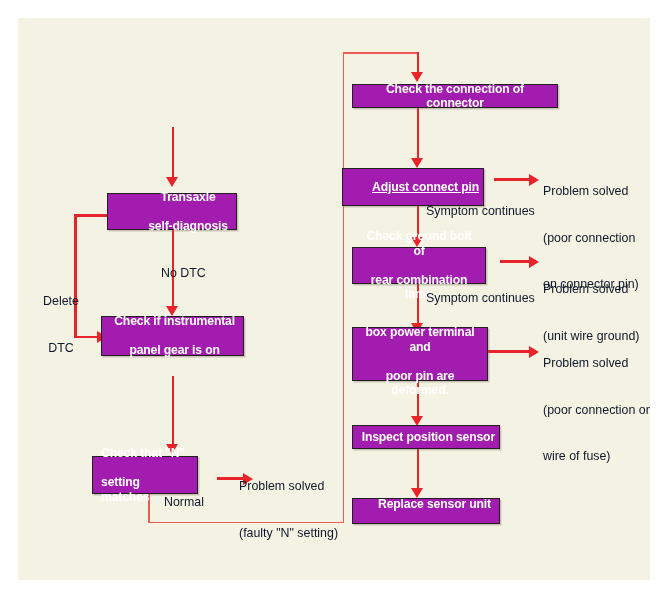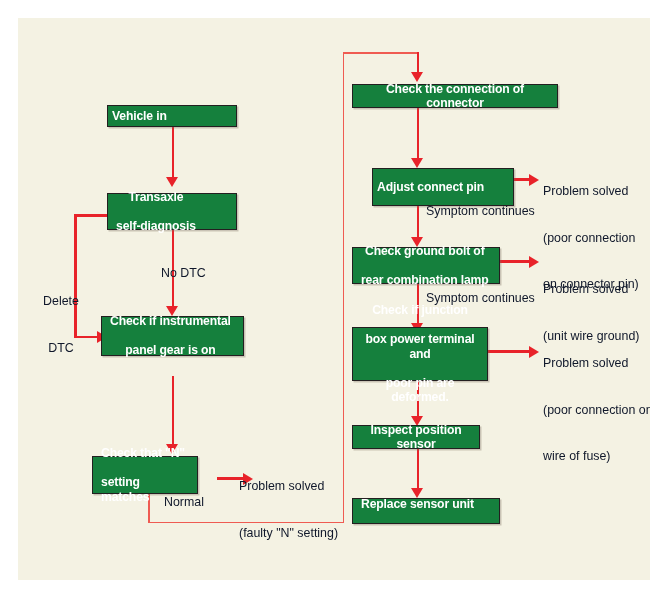--- a/index.html
+++ b/index.html
@@ -4,25 +4,25 @@
 <style>
   html,body{margin:0;padding:0;background:#ffffff;}
   body{width:668px;height:605px;position:relative;
        font-family:"Liberation Sans","DejaVu Sans",sans-serif;
        -webkit-font-smoothing:antialiased;}
 
   #panel{position:absolute;left:18px;top:18px;width:632px;height:562px;
          background:#f4f2e3;overflow:hidden;}
 
   
-  .box{position:absolute;background:#15803d;
+  .box{position:absolute;background:#a21caf;
        border:1.5px solid #231f20;
        box-sizing:border-box;
        color:#ffffff;font-weight:bold;font-size:12.2px;line-height:14.5px;
-       display:flex;align-items:center;justify-content:flex-start;
+       display:flex;align-items:center;justify-content:flex-end;
        text-align:center;letter-spacing:-0.15px;
        box-shadow:1.5px 1.5px 0 rgba(120,110,95,0.35);}
   .box span{display:block;padding:0 4px;}
 
   
   .lbl{position:absolute;color:#0f172a;font-size:12.4px;line-height:15.5px;
        white-space:pre;}
   .lbl.ctr{text-align:center;}
 
   
@@ -87,23 +87,20 @@
 
   <div class="hline" style="left:470px;top:332px;width:44px;"></div>
   <div class="arrowright" style="left:511px;top:327.5px;"></div>
 
   <div class="vline" style="left:398.5px;top:363px;height:39px;"></div>
   <div class="arrowdown" style="left:393.2px;top:398px;"></div>
 
   <div class="vline" style="left:398.5px;top:431px;height:43px;"></div>
   <div class="arrowdown" style="left:393.2px;top:470px;"></div>
 
-  <div class="box" style="left:89px;top:87px;width:130px;height:22px;">
-    <span>Vehicle in</span>
-  </div>
 
   <div class="box" style="left:89px;top:175px;width:130px;height:37px;">
     <span><span>Transaxle</span><br>
     <span>self-diagnosis</span></span>
   </div>
 
   <div class="box" style="left:83px;top:298px;width:143px;height:40px;">
     <span><span>Check if instrumental</span><br>
     <span>panel gear is on</span></span>
   </div>
@@ -124,36 +121,36 @@
 
   <div class="lbl" style="left:221px;top:430px;">
     <div>Problem solved</div>
     <div>(faulty "N" setting)</div>
   </div>
 
   <div class="box" style="left:334px;top:66px;width:206px;height:24px;">
     <span>Check the connection of connector</span>
   </div>
 
-  <div class="box" style="left:354px;top:150px;width:142px;height:38px;">
+  <div class="box" style="left:324px;top:150px;width:142px;height:38px;text-decoration:underline;">
     <span>Adjust connect pin</span>
   </div>
 
-  <div class="box" style="left:334px;top:229px;width:148px;height:37px;">
+  <div class="box" style="left:334px;top:229px;width:134px;height:37px;">
     <span><span>Check ground bolt of</span><br>
     <span>rear combination lamp</span></span>
   </div>
 
   <div class="box" style="left:334px;top:309px;width:136px;height:54px;">
-    <span><span>Check if junction</span><br>
+    <span><br>
     <span>box power terminal and</span><br>
     <span>poor pin are deformed.</span></span>
   </div>
 
-  <div class="box" style="left:334px;top:407px;width:128px;height:24px;">
+  <div class="box" style="left:334px;top:407px;width:148px;height:24px;">
     <span>Inspect position sensor</span>
   </div>
 
   <div class="box" style="left:334px;top:480px;width:148px;height:26px;">
     <span><span>Replace sensor unit</span><br>
     </span>
   </div>
 
   <div class="lbl" style="left:408px;top:186px;">Symptom continues</div>
 

